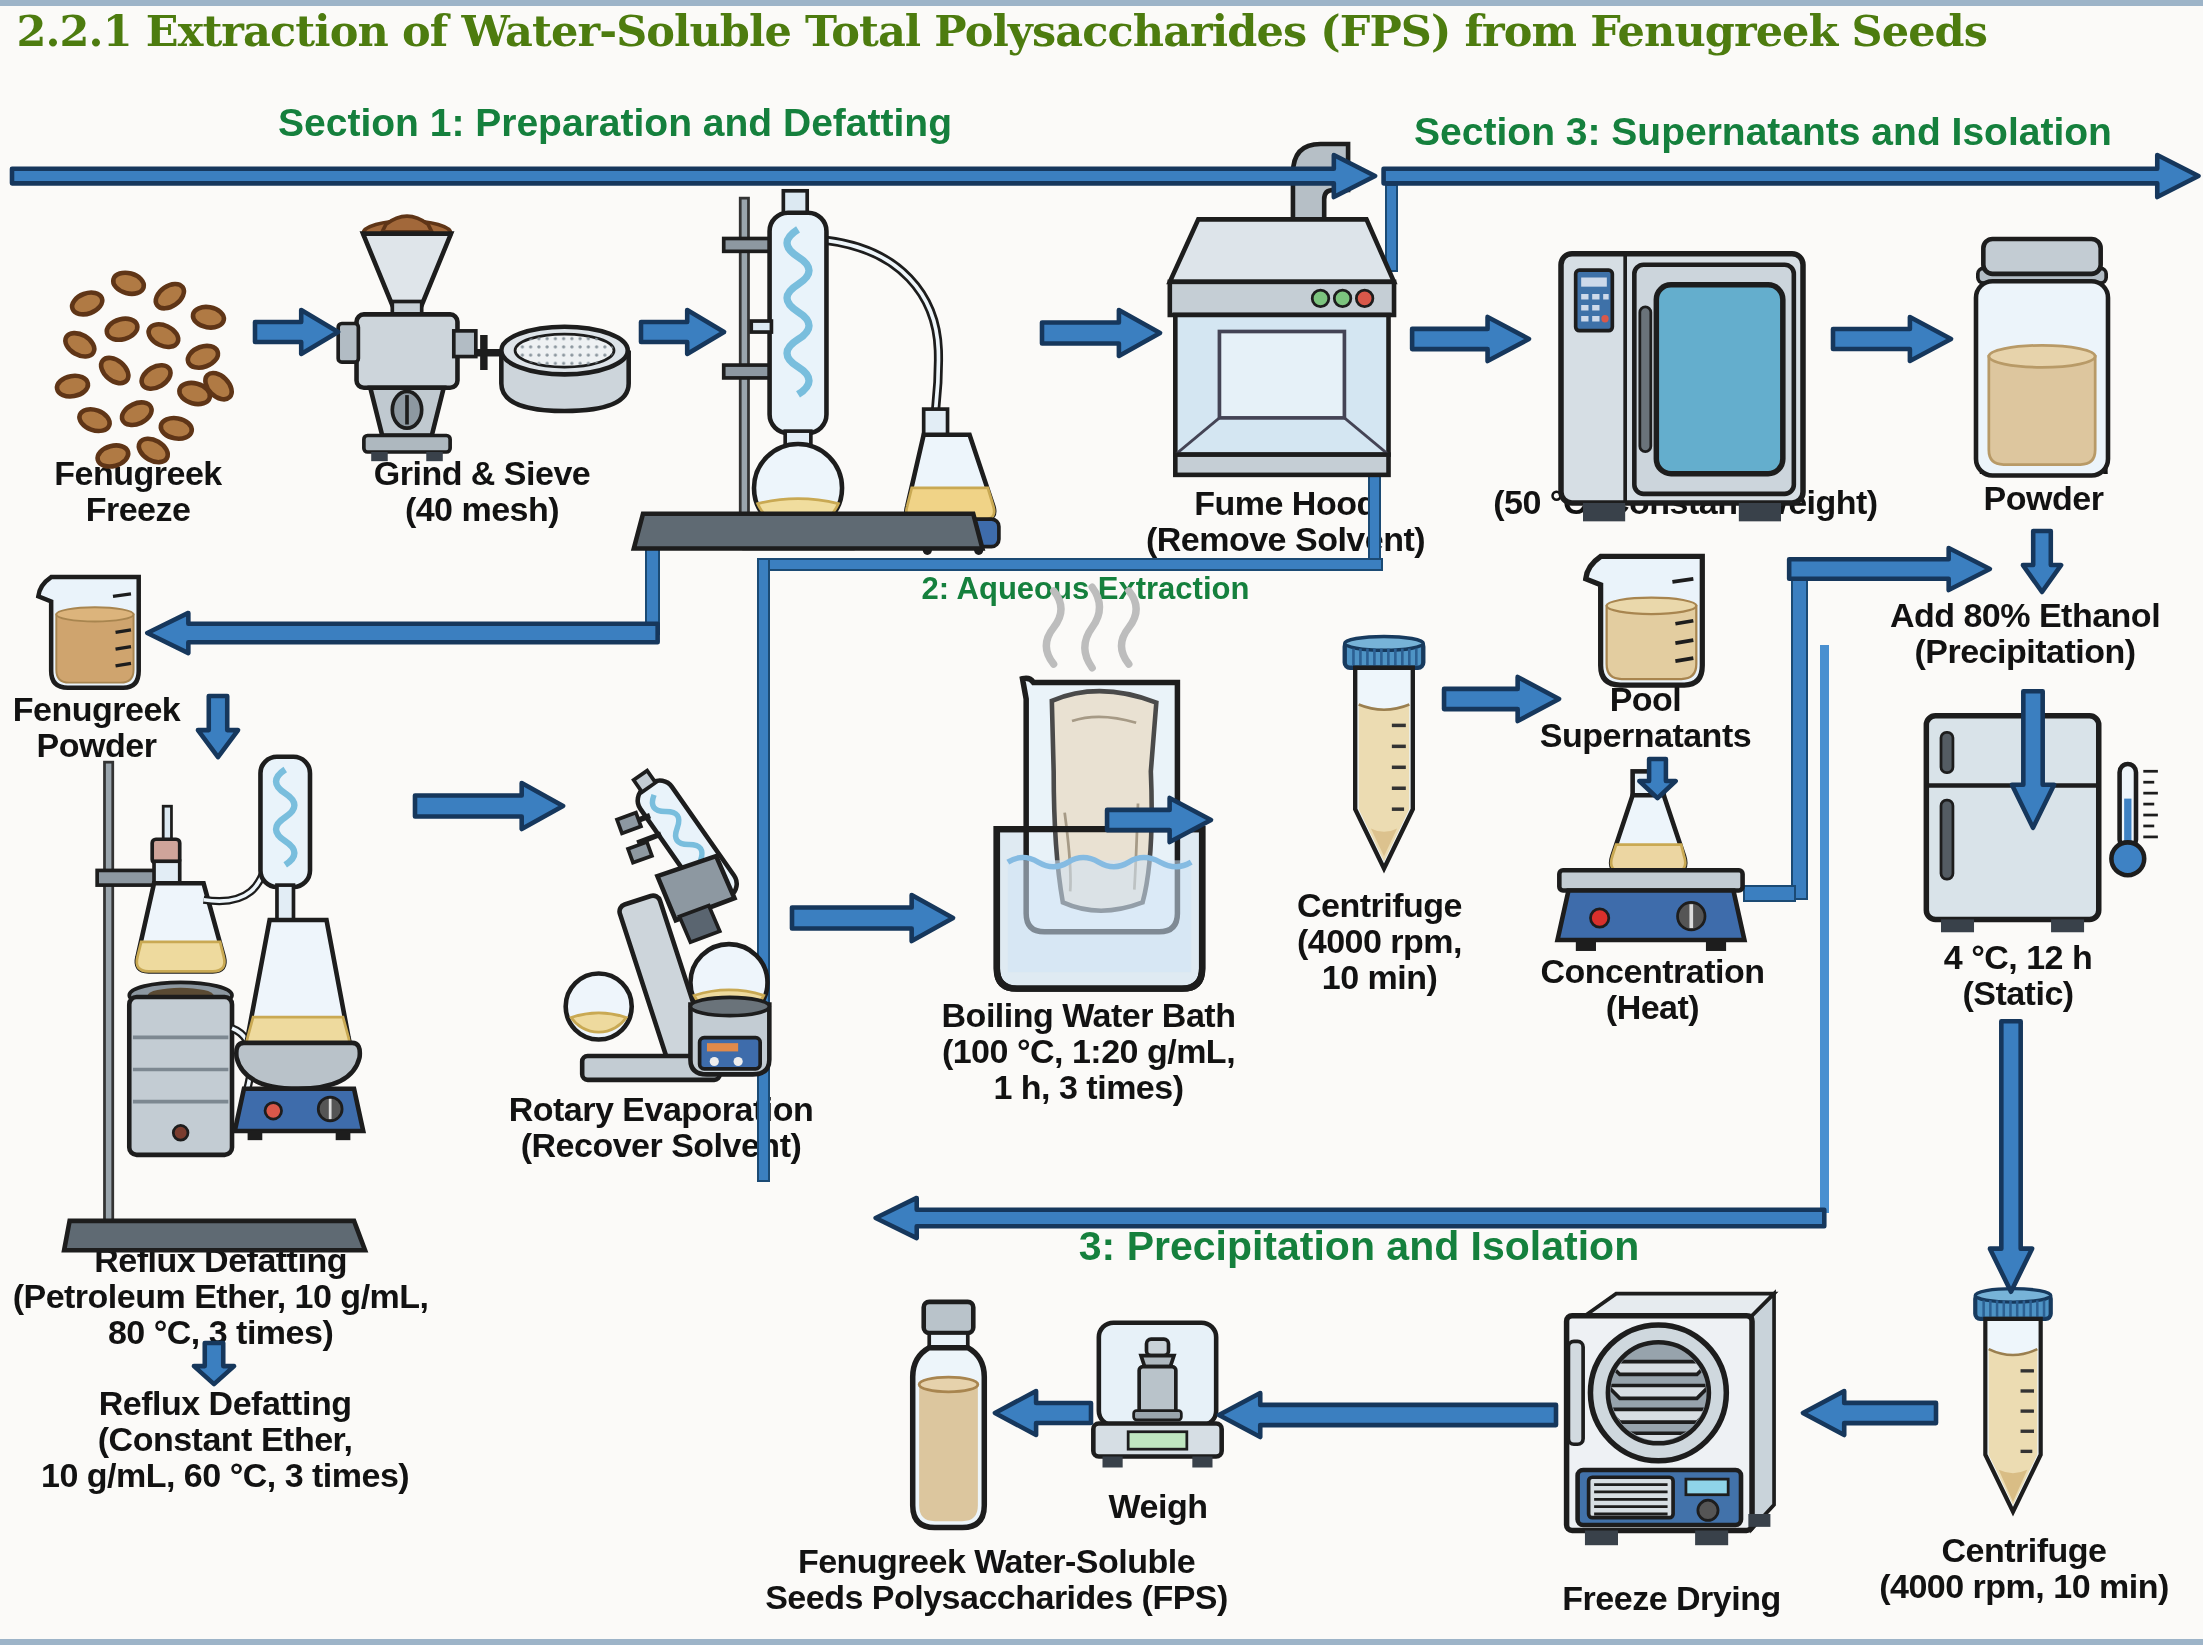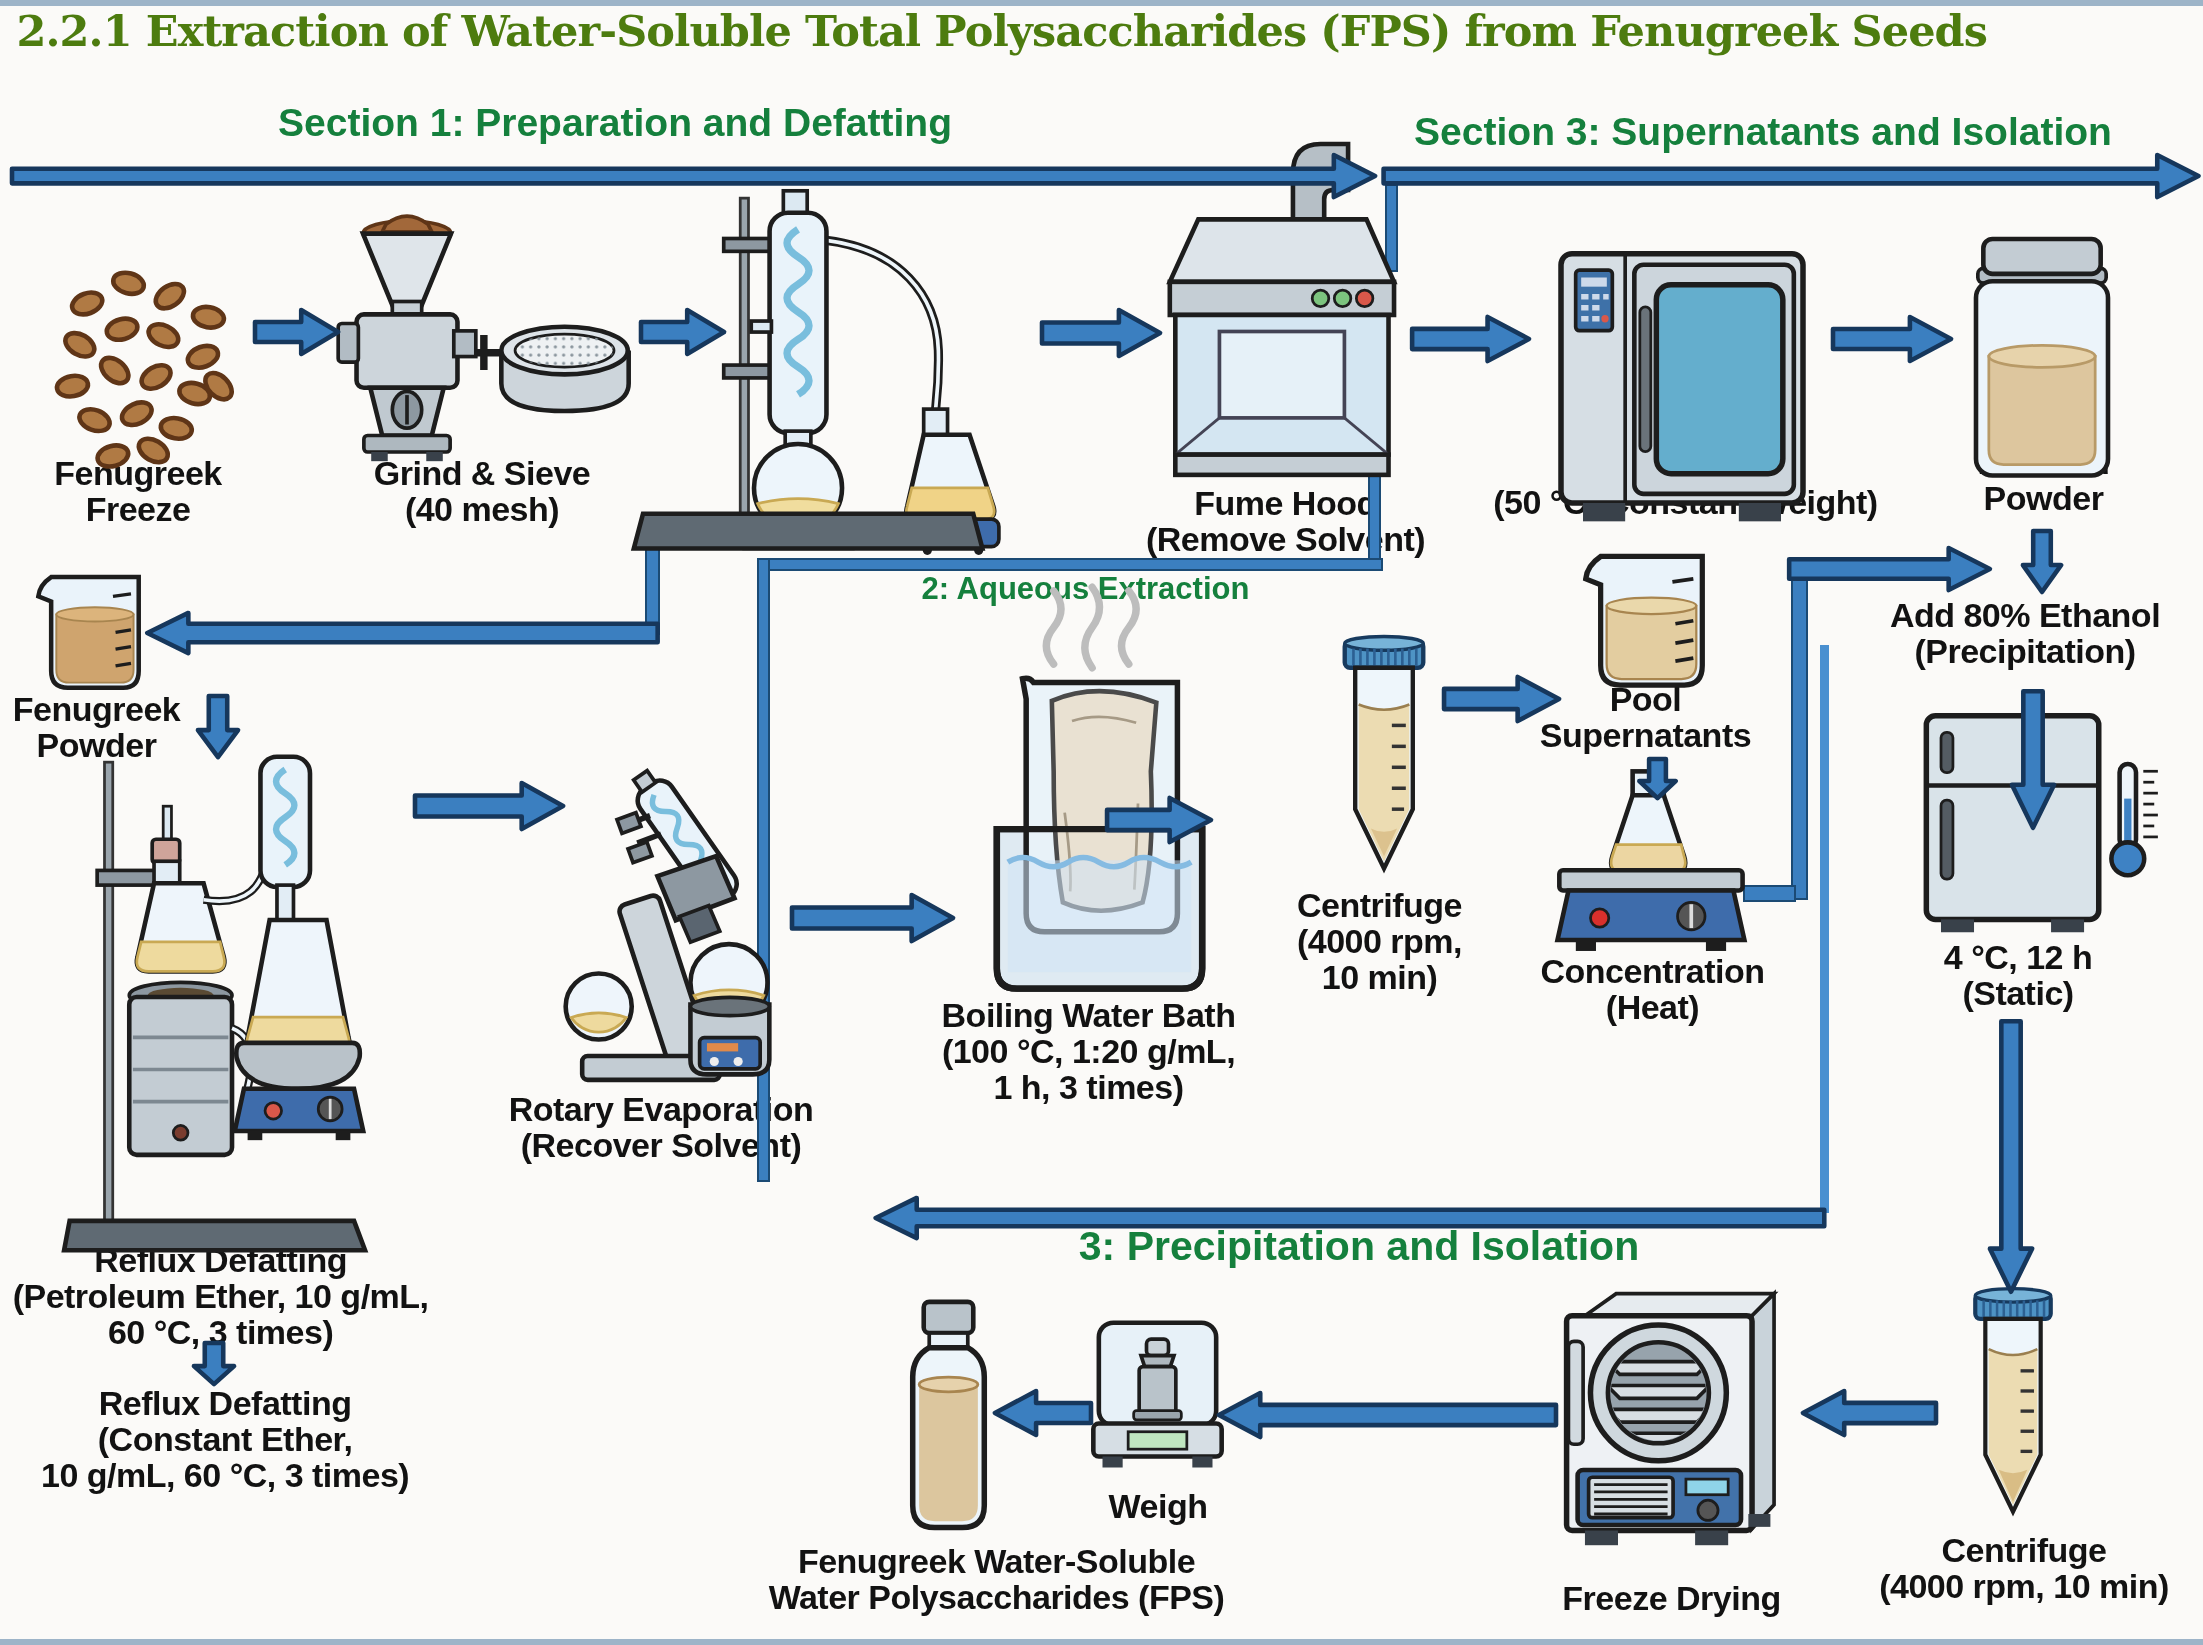--- a/index.html
+++ b/index.html
@@ -29,33 +29,33 @@
   <div class="hdr" style="left:1350px;top:112px;width:826px">Section 3: Supernatants and Isolation</div>
   <div class="hdr" style="left:801px;top:573px;width:569px;text-align:center;font-size:31px">2: Aqueous Extraction</div>
   <div class="hdr" style="left:918px;top:1225px;width:882px;font-size:41px">3: Precipitation and Isolation</div>
 
   <div class="lbl" style="left:23px;top:455px;width:230px"><span>Fenugreek</span><br><span>Freeze</span></div>
   <div class="lbl" style="left:303px;top:455px;width:358px"><span>Grind &amp; Sieve</span><br><span>(40 mesh)</span></div>
   <div class="lbl" style="left:1134px;top:485px;width:303px"><span>Fume Hood</span><br><span>(Remove Solvent)</span></div>
   <div class="lbl" style="left:1456px;top:448px;width:459px"><span>Oven</span><br><span>(50 °C, Constant Weight)</span></div>
   <div class="lbl" style="left:1915px;top:444px;width:257px"><span>Defatted</span><br><span>Powder</span></div>
   <div class="lbl" style="left:0px;top:691px;width:193px"><span>Fenugreek</span><br><span>Powder</span></div>
-  <div class="lbl" style="left:4.6px;top:1242px;width:432px"><span>Reflux Defatting</span><br><span>(Petroleum Ether, 10 g/mL,</span><br><span>60 °C, 3 times)</span></div>
+  <div class="lbl" style="left:4.6px;top:1242px;width:432px"><span>Reflux Defatting</span><br><span>(Petroleum Ether, 10 g/mL,</span><br><span>80 °C, 3 times)</span></div>
   <div class="lbl" style="left:4.6px;top:1385px;width:441px"><span>Reflux Defatting</span><br><span>(Constant Ether,</span><br><span>10 g/mL, 60 °C, 3 times)</span></div>
   <div class="lbl" style="left:468px;top:1091px;width:386px"><span>Rotary Evaporation</span><br><span>(Recover Solvent)</span></div>
   <div class="lbl" style="left:905px;top:997px;width:367px"><span>Boiling Water Bath</span><br><span>(100 °C, 1:20 g/mL,</span><br><span>1 h, 3 times)</span></div>
   <div class="lbl" style="left:1242px;top:887px;width:275px"><span>Centrifuge</span><br><span>(4000 rpm,</span><br><span>10 min)</span></div>
   <div class="lbl" style="left:1515px;top:953px;width:275px"><span>Concentration</span><br><span>(Heat)</span></div>
   <div class="lbl" style="left:1517px;top:681px;width:257px"><span>Pool</span><br><span>Supernatants</span></div>
   <div class="lbl" style="left:1848px;top:597px;width:354px"><span>Add 80% Ethanol</span><br><span>(Precipitation)</span></div>
   <div class="lbl" style="left:1887px;top:939px;width:262px"><span>4 °C, 12 h</span><br><span>(Static)</span></div>
   <div class="lbl" style="left:1846px;top:1532px;width:356px"><span>Centrifuge</span><br><span>(4000 rpm, 10 min)</span></div>
   <div class="lbl" style="left:1511px;top:1580px;width:321px"><span>Freeze Drying</span></div>
   <div class="lbl" style="left:1082px;top:1488px;width:152px"><span>Weigh</span></div>
-  <div class="lbl" style="left:753px;top:1543px;width:487px"><span>Fenugreek Water-Soluble</span><br><span>Water Polysaccharides (FPS)</span></div>
+  <div class="lbl" style="left:753px;top:1543px;width:487px"><span>Fenugreek Water-Soluble</span><br><span>Seeds Polysaccharides (FPS)</span></div>
   <div class="plus" style="left:464px;top:312px">+</div>
 
   <div class="cline" style="left:1385px;top:184px;width:13px;height:88px"></div>
   <div class="cline" style="left:1368px;top:369px;width:13px;height:195px"></div>
   <div class="cline" style="left:757px;top:558px;width:626px;height:13px"></div>
   <div class="cline" style="left:757px;top:558px;width:13px;height:624px"></div>
   <div class="cline" style="left:645px;top:547px;width:14.7px;height:88px"></div>
   <div class="cline" style="left:1791px;top:566px;width:16.5px;height:334px"></div>
   <div class="cline" style="left:1743px;top:885px;width:53px;height:16.5px"></div>
   <div class="thin" style="left:1820px;top:645px;width:9.2px;height:568px"></div>

